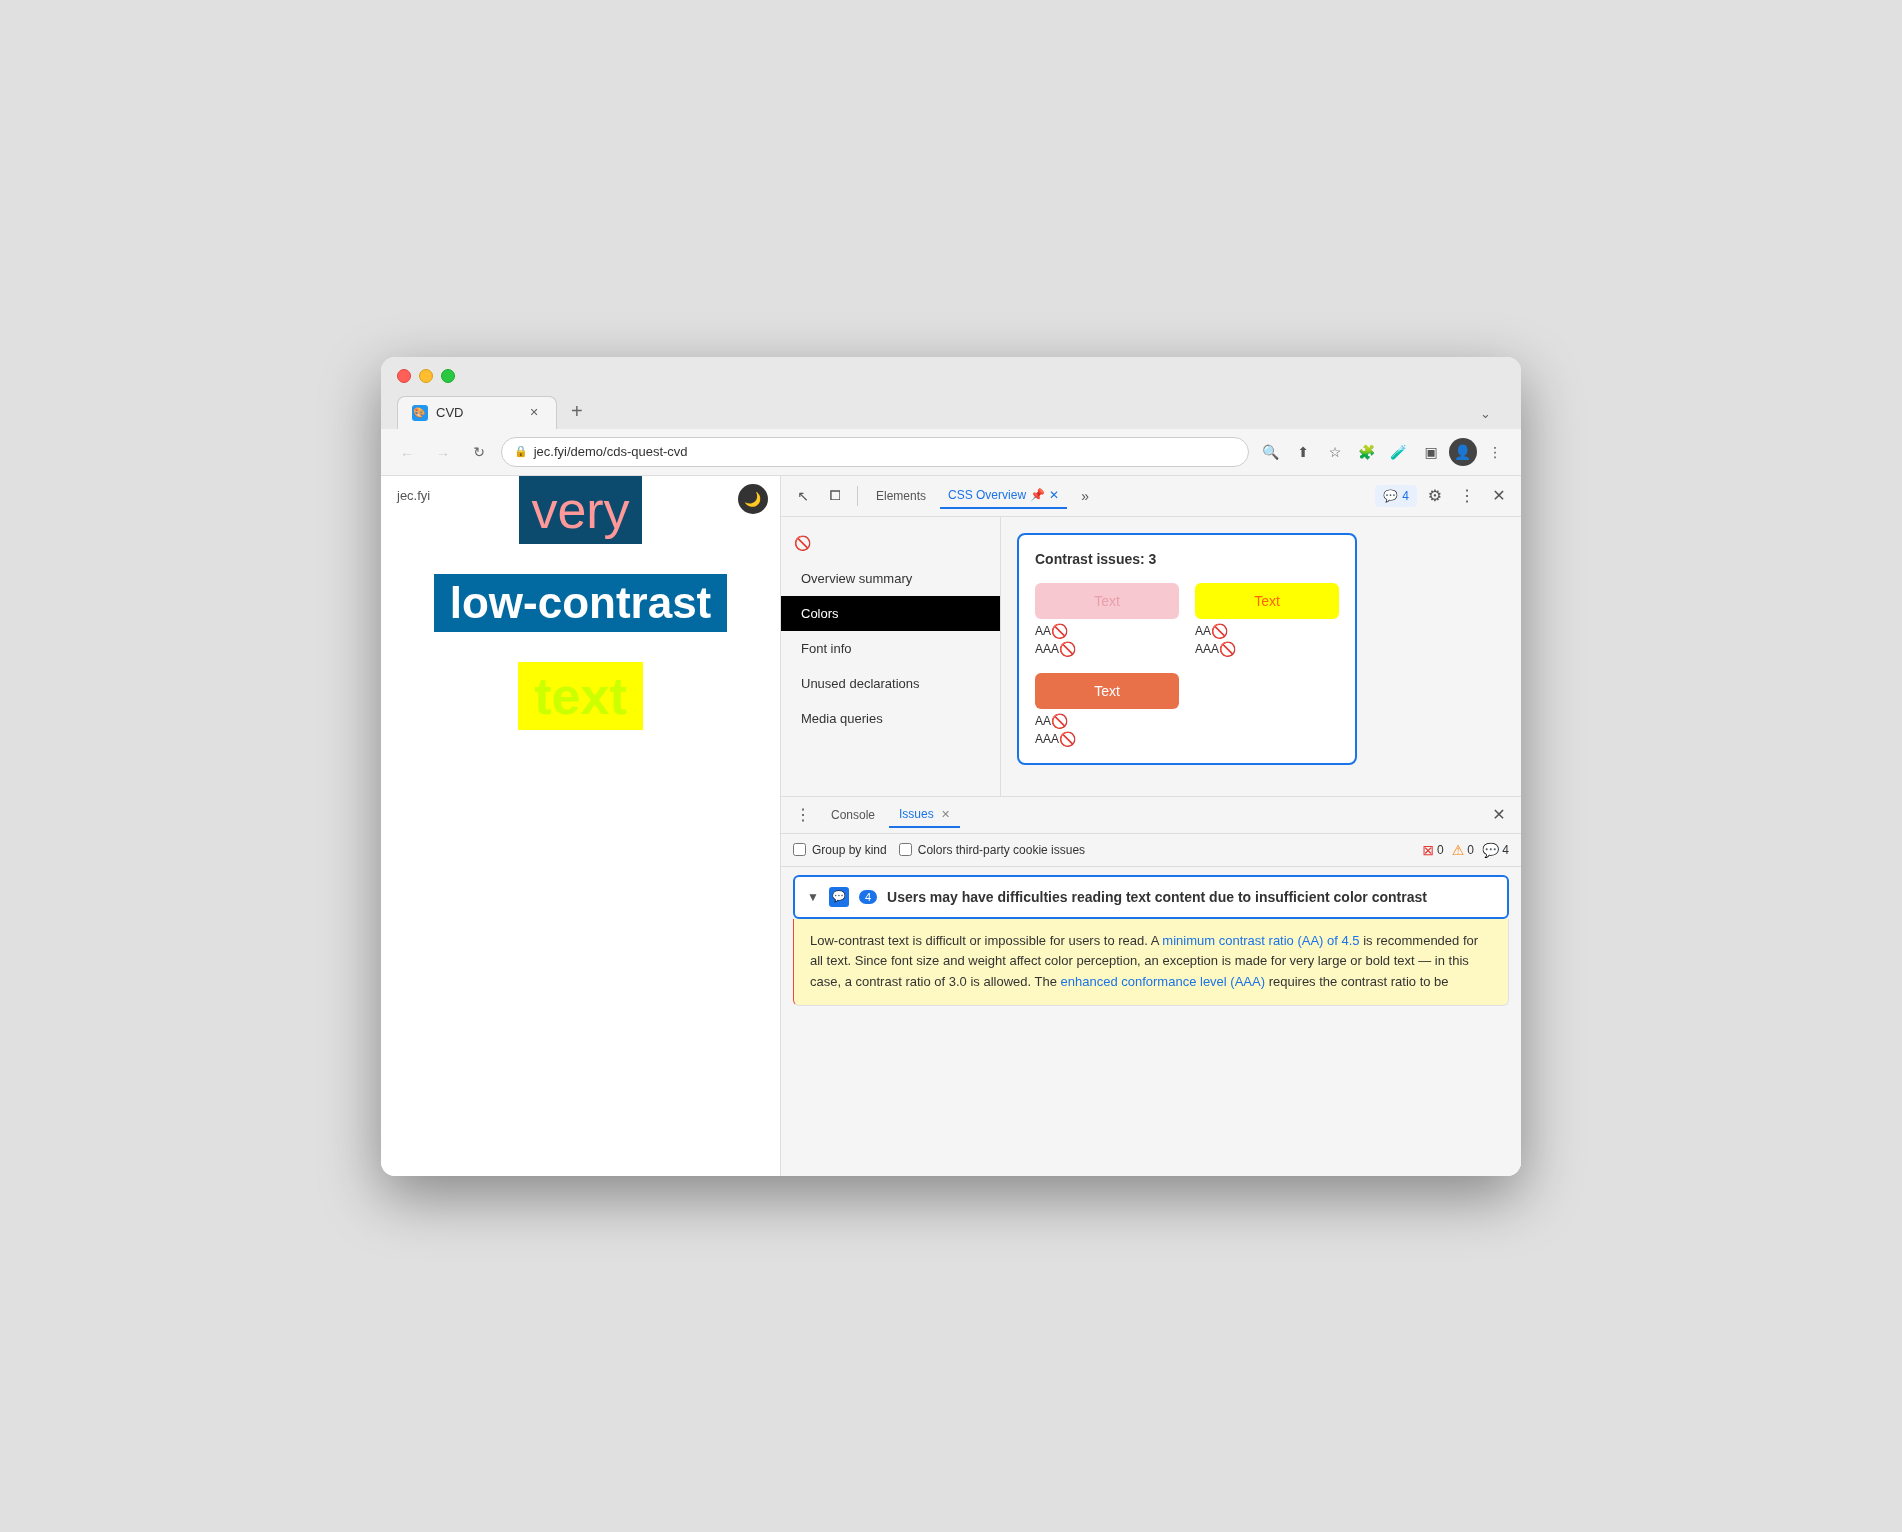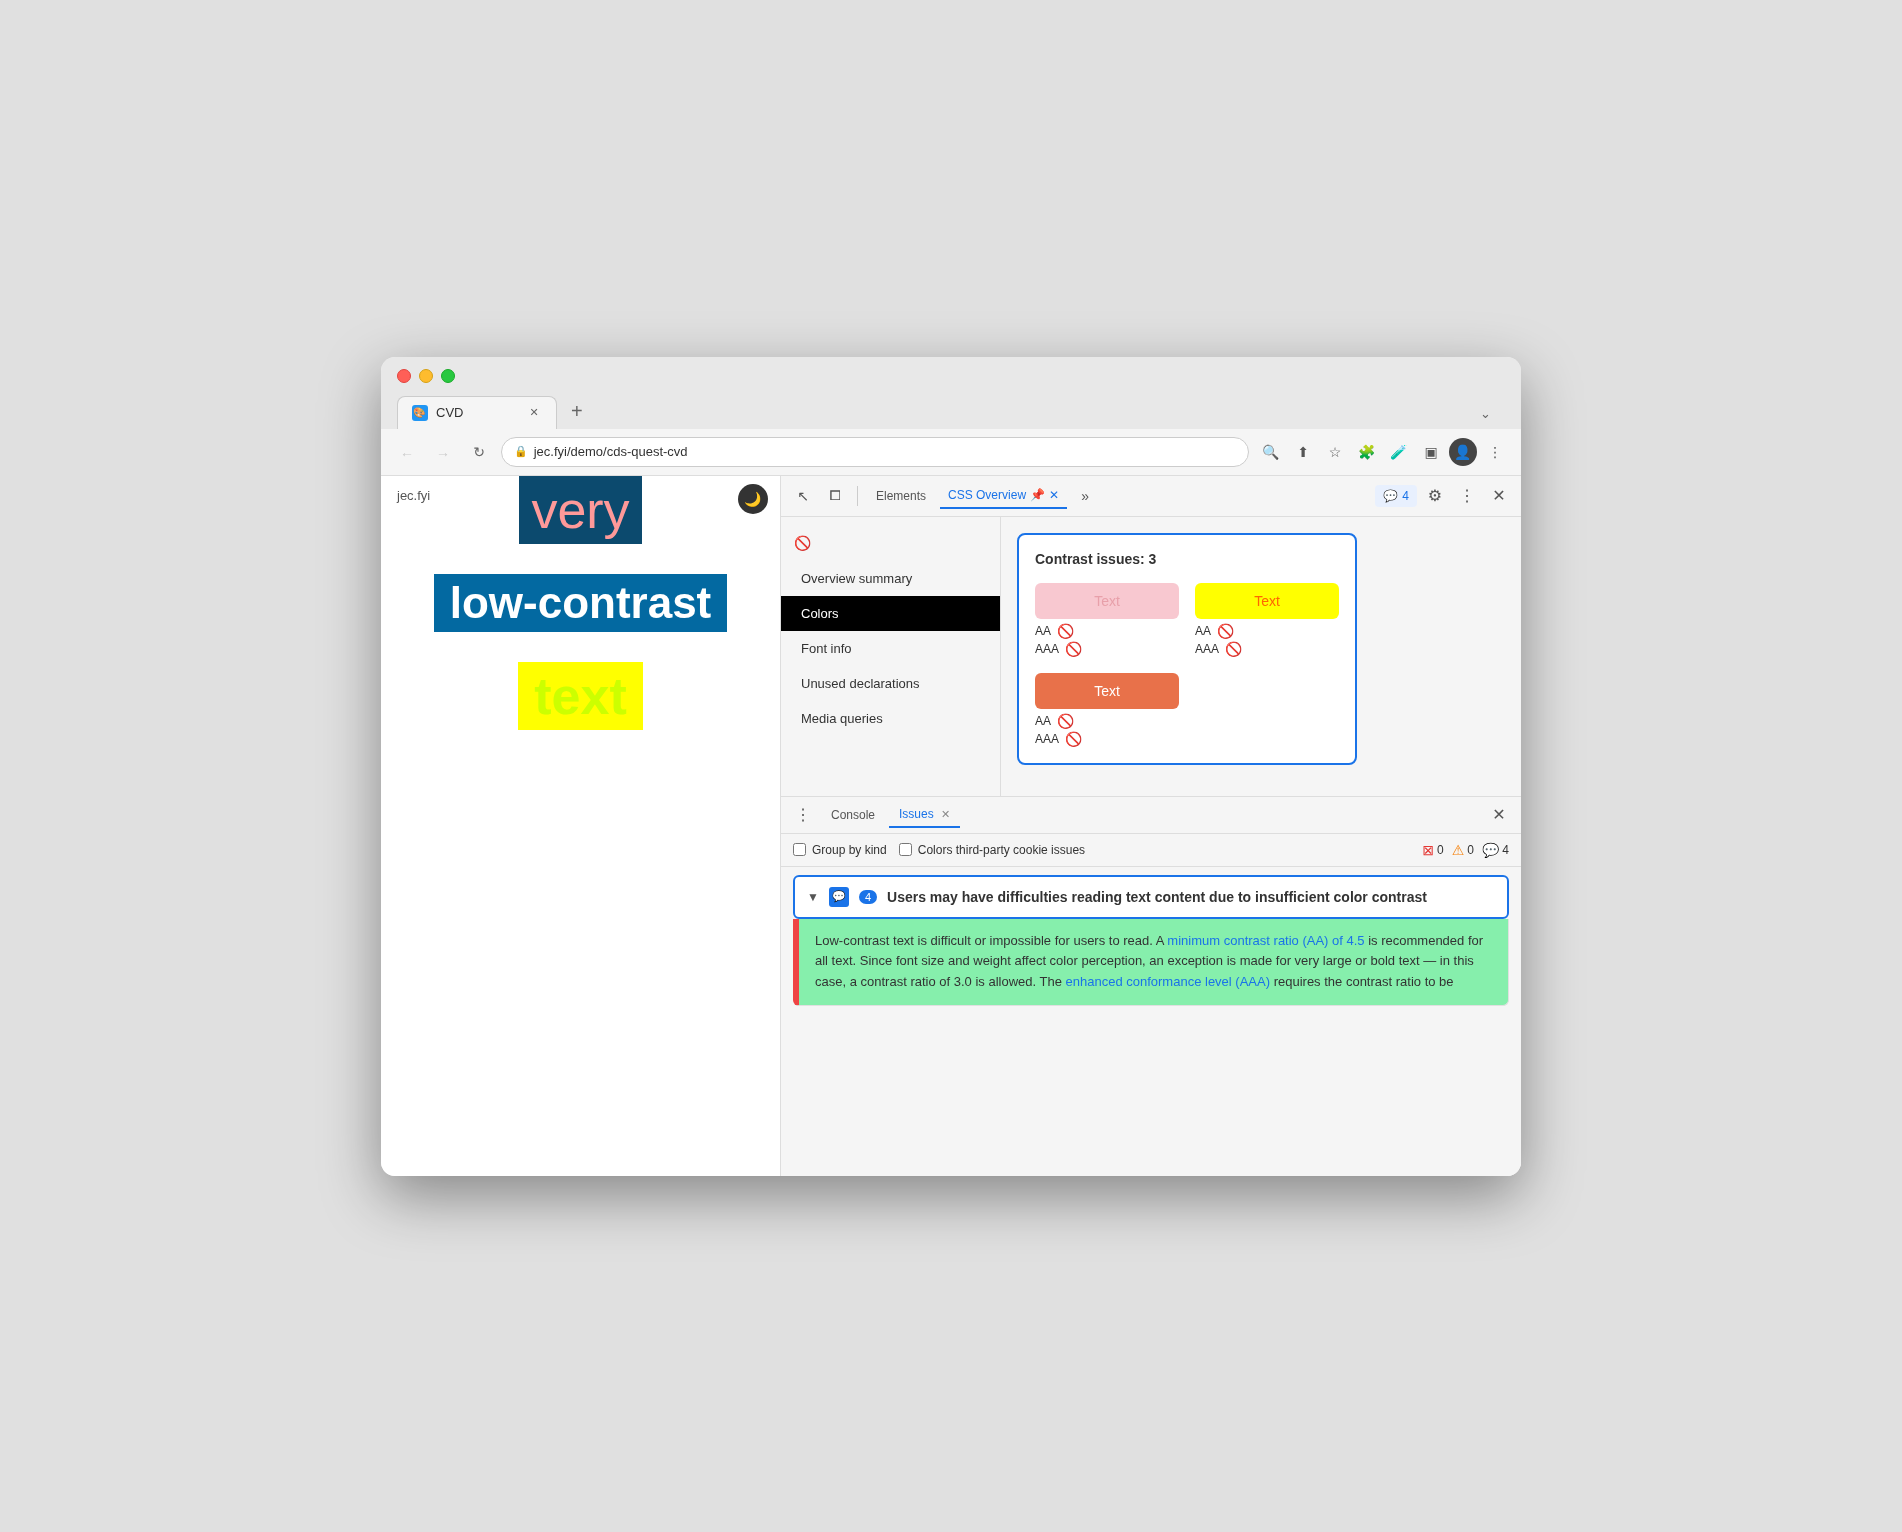--- a/index.html
+++ b/index.html
@@ -419,21 +419,20 @@
 
     .contrast-ratings {
       display: flex;
       flex-direction: column;
       gap: 2px;
     }
 
     .contrast-rating-row {
       display: flex;
       align-items: center;
-      gap: 6px;
       font-size: 12px;
       color: #333;
     }
 
     .no-sign {
       color: #e53935;
       font-size: 14px;
     }
 
     
@@ -580,23 +579,23 @@
     }
 
     .issue-title {
       font-size: 14px;
       font-weight: 700;
       color: #333;
       flex: 1;
     }
 
     .issue-body {
-      background: #86efac;
+      background: #fef9c3;
       padding: 12px 16px;
-      border-left: 6px solid #ef4444;
+      border-left: 1px solid #ef4444;
       border-right: 1px solid #e0e0e0;
       border-bottom: 1px solid #e0e0e0;
       border-radius: 0 0 6px 6px;
       font-size: 13px;
       color: #333;
       line-height: 1.6;
       margin-top: -8px;
     }
 
     .issue-body a {

